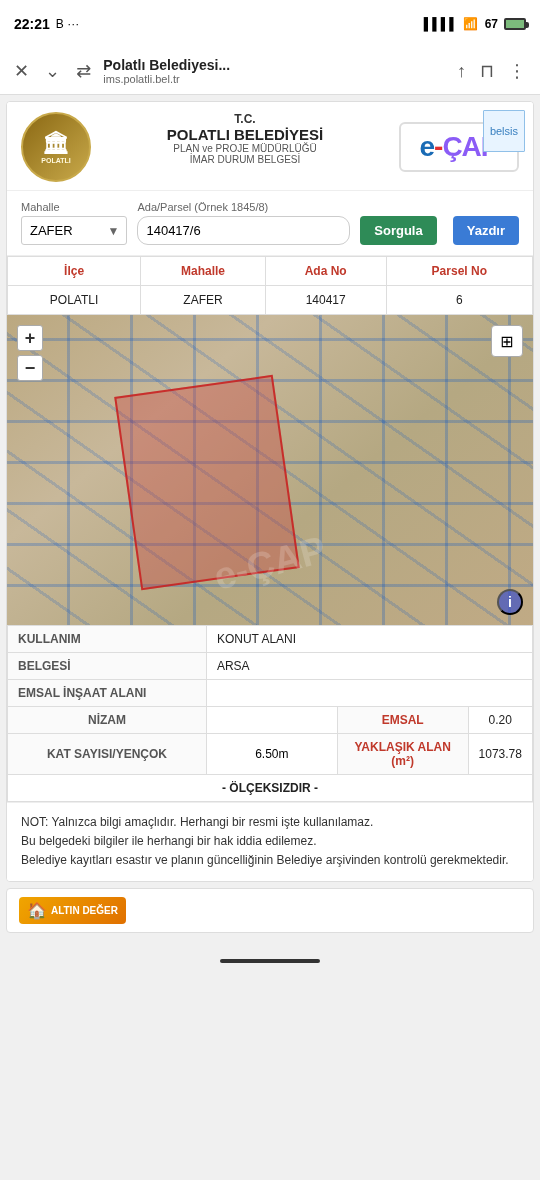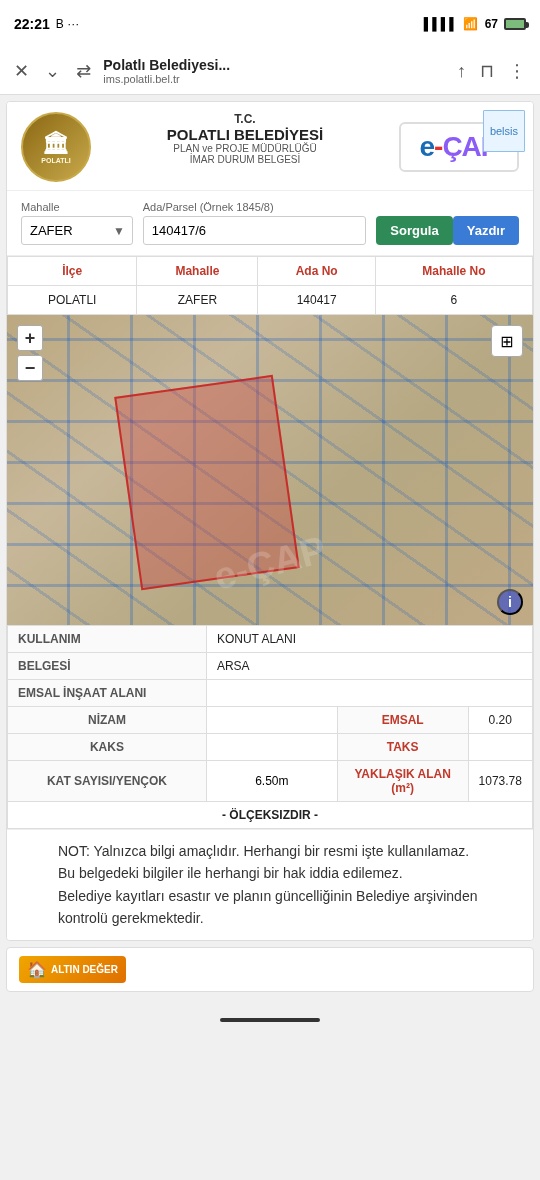--- a/index.html
+++ b/index.html
@@ -212,21 +212,21 @@
       transform: translateY(-50%);
       pointer-events: none;
       font-size: 12px;
       color: #666;
     }
     .field-group-wide { flex: 2; }
     .text-input {
       width: 100%;
       padding: 6px 8px;
       border: 1px solid #ccc;
-      border-radius: 3px;
+      border-radius: 11px;
       font-size: 13px;
     }
     .btn-sorgula {
       background: #2e8b57;
       color: #fff;
       border: none;
       border-radius: 4px;
       padding: 7px 14px;
       font-size: 13px;
       font-weight: bold;
@@ -239,21 +239,21 @@
       border: none;
       border-radius: 4px;
       padding: 7px 14px;
       font-size: 13px;
       font-weight: bold;
       cursor: pointer;
       white-space: nowrap;
     }
     .btn-row {
       display: flex;
-      gap: 0;
+      gap: 16px;
       align-items: center;
     }
 
     
     .info-table {
       width: 100%;
       border-collapse: collapse;
     }
     .info-table th {
       background: #fff;
@@ -424,24 +424,23 @@
       padding: 3px;
     }
 
     
     .notes-section {
       padding: 10px 14px;
       background: #fff;
       border-top: 1px solid #eee;
     }
     .note-text {
-      font-size: 14px;
+      font-size: 12px;
       color: #333;
       line-height: 1.6;
-      margin-left: 37px;
     }
 
     
     .ad-banner {
       background: #fff;
       margin: 6px;
       border-radius: 4px;
       border: 1px solid #ddd;
       padding: 8px 12px;
       display: flex;
@@ -559,21 +558,21 @@
       </div>
     </div>
   </div>
 
   <table class="info-table">
     <thead>
       <tr>
         <th>İlçe</th>
         <th>Mahalle</th>
         <th>Ada No</th>
-        <th>Mahalle No</th>
+        <th>Parsel No</th>
       </tr>
     </thead>
     <tbody>
       <tr>
         <td>POLATLI</td>
         <td>ZAFER</td>
         <td>140417</td>
         <td>6</td>
       </tr>
     </tbody>
@@ -611,26 +610,20 @@
         <td>EMSAL İNŞAAT ALANI</td>
         <td colspan="3"></td>
       </tr>
       <tr class="four-col">
         <td>NİZAM</td>
         <td></td>
         <td>EMSAL</td>
         <td>0.20</td>
       </tr>
       <tr class="four-col">
-        <td>KAKS</td>
-        <td></td>
-        <td>TAKS</td>
-        <td></td>
-      </tr>
-      <tr class="four-col">
         <td>KAT SAYISI/YENÇOK</td>
         <td>6.50m</td>
         <td>YAKLAŞIK ALAN (m²)</td>
         <td>1073.78</td>
       </tr>
       <tr class="divider-row">
         <td colspan="4">- ÖLÇEKSIZDIR -</td>
       </tr>
     </tbody>
   </table>

